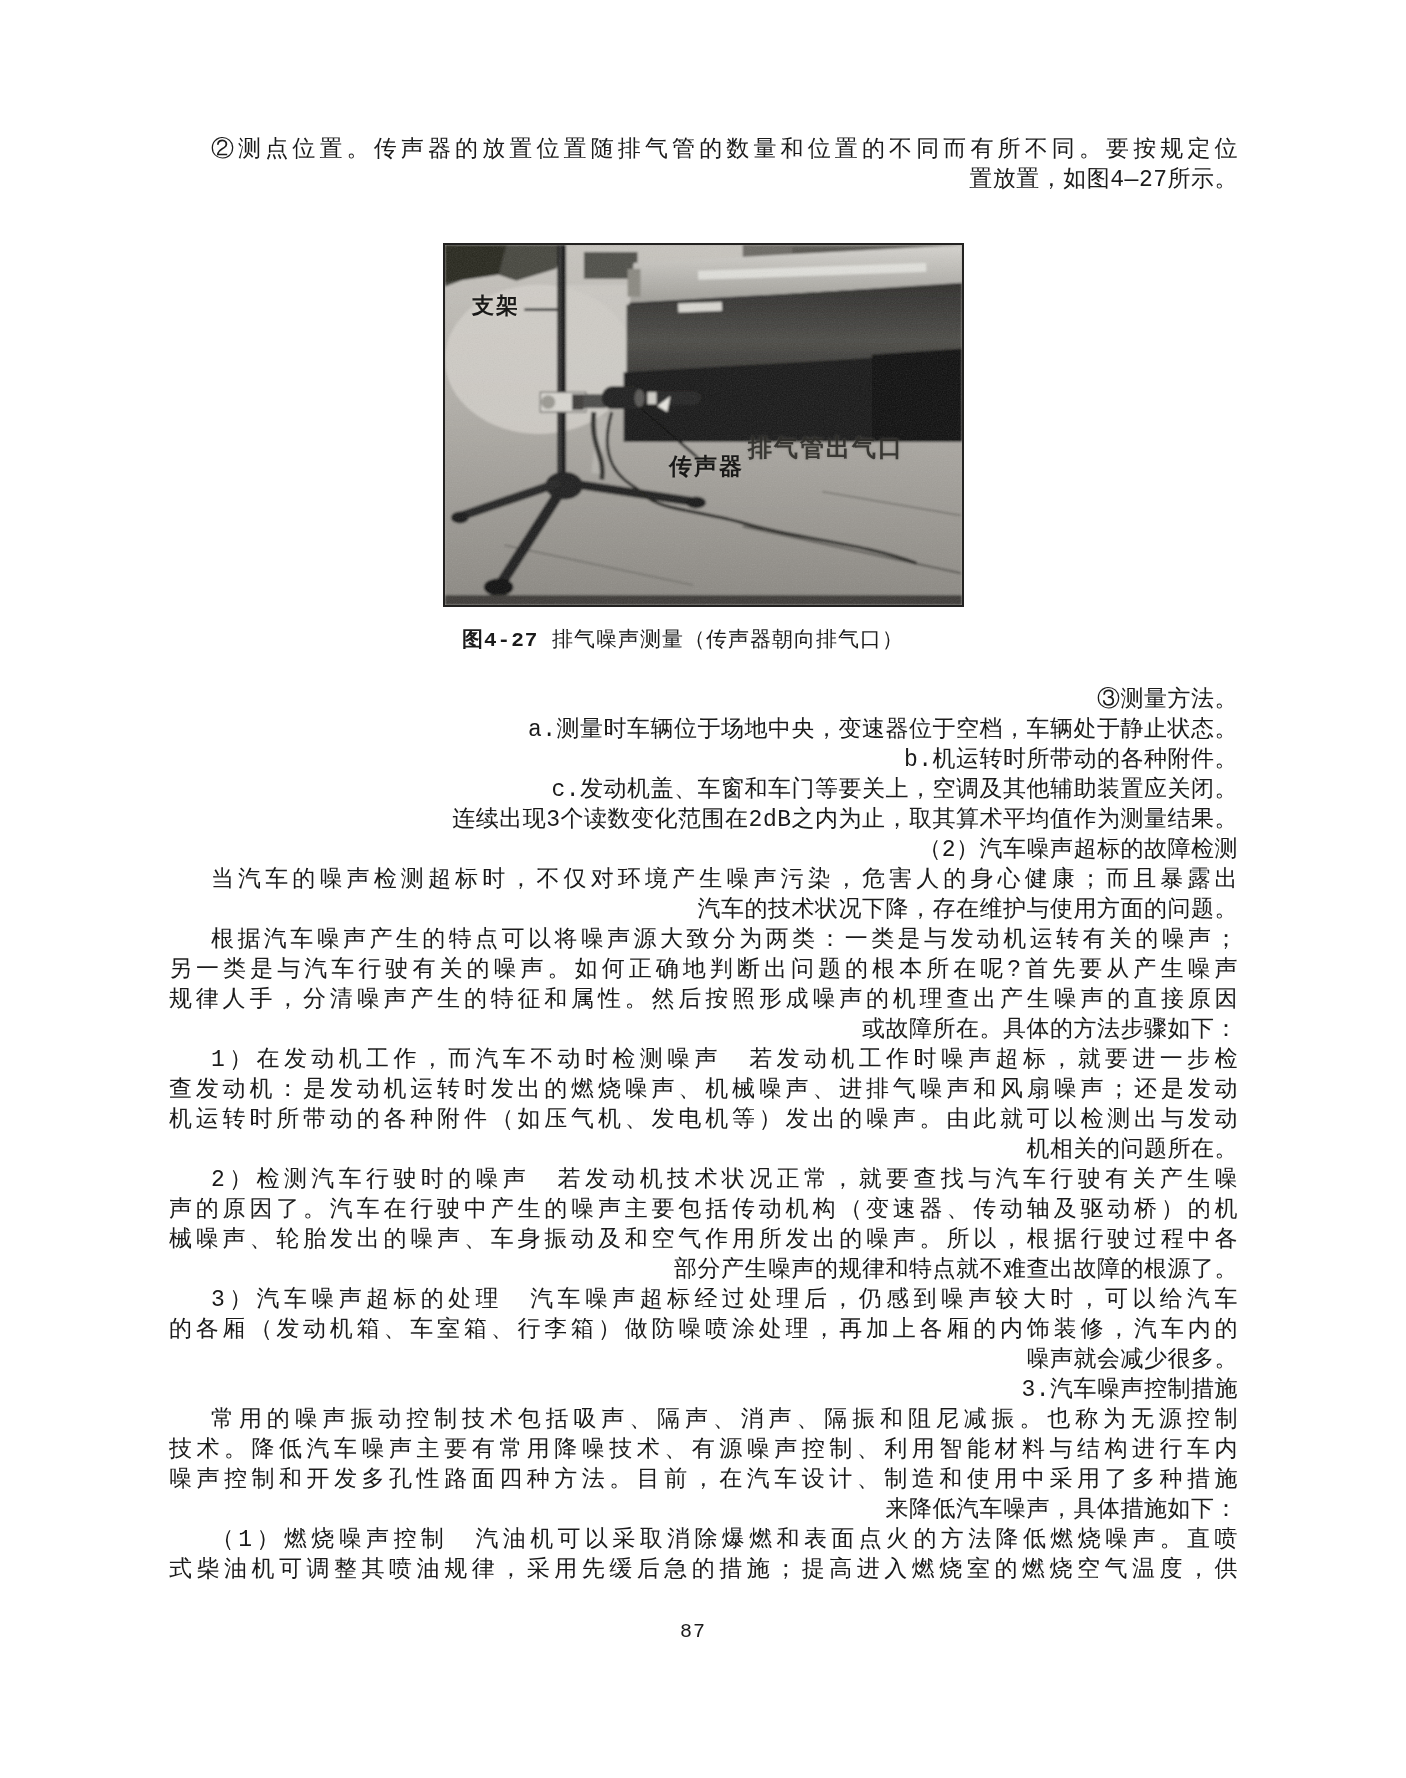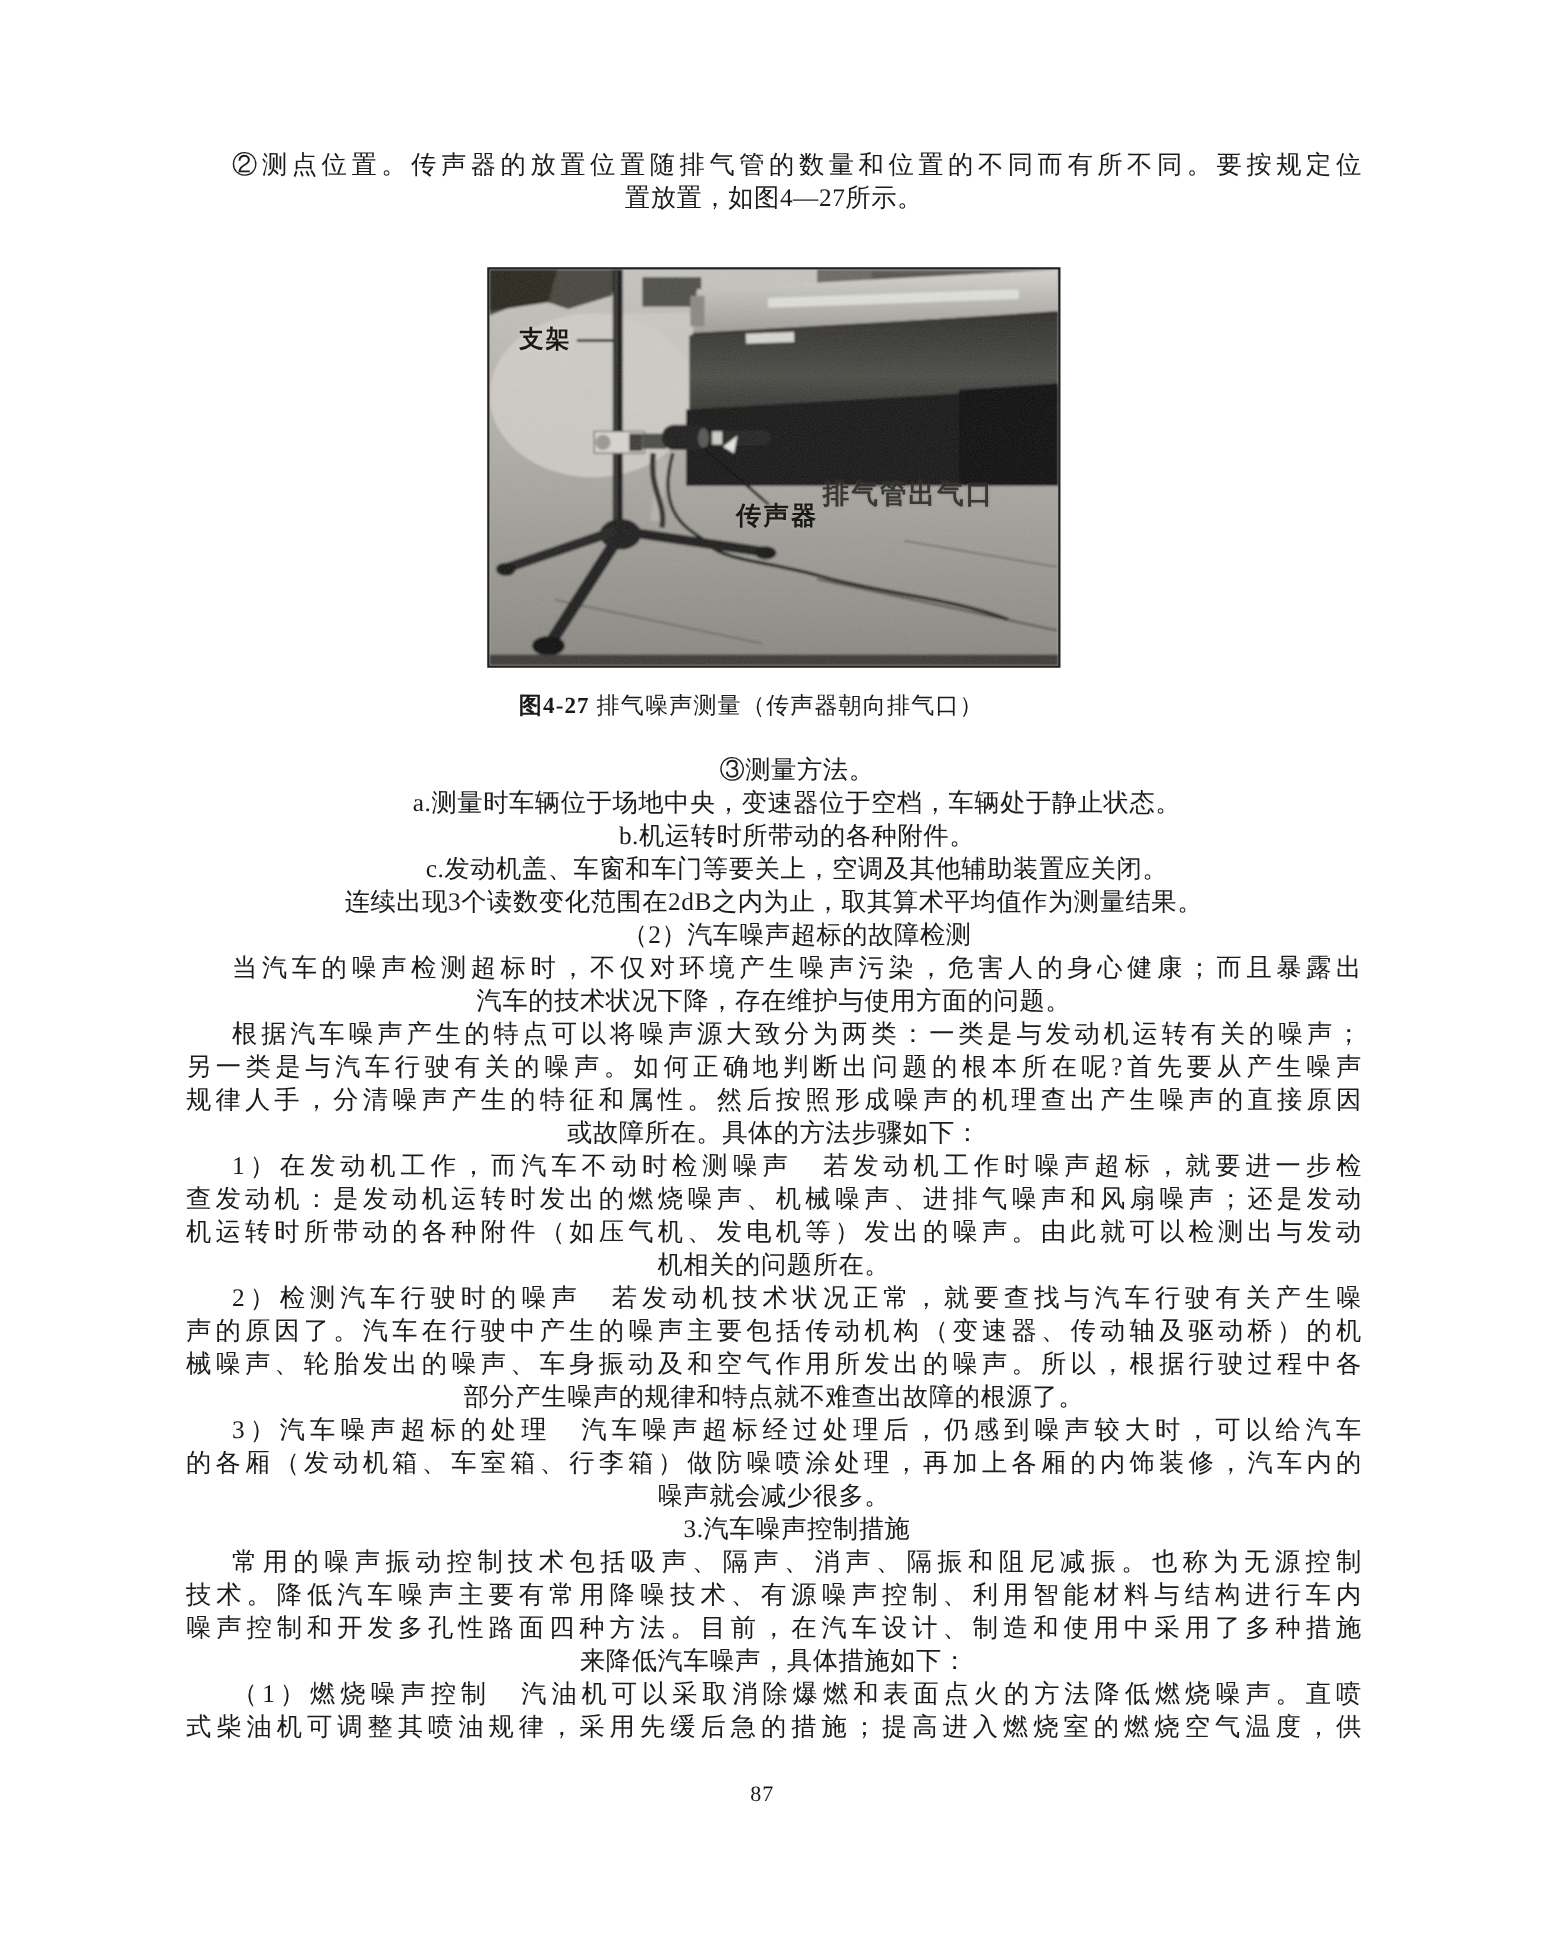--- a/index.html
+++ b/index.html
@@ -1,27 +1,27 @@
 <!DOCTYPE html>
 <html><head>
 <meta charset="utf-8">
 <style>
   html,body{margin:0;padding:0;}
   body{
     width:1406px;height:1778px;background:#ffffff;
     font-family:"Liberation Serif","DejaVu Serif",serif;
     color:#1b1b1b;position:relative;overflow:hidden;
   }
-  .page{position:absolute;inset:0;}
+  .page{position:absolute;inset:0;font-family:Liberation Mono, monospace;}
   .para{position:absolute;left:169px;width:1069px;}
   #para1{top:135px;}
   #bodytext{top:685px;}
   .line{
     height:30px;line-height:30px;font-size:23px;
-    text-align:center;white-space:normal;
+    text-align:right;white-space:normal;
     letter-spacing:0.5px;
   }
   .line.jst{text-align:justify;text-align-last:justify;text-justify:inter-ideograph;}
   .line.ind{text-indent:42px;}
   .figure{position:absolute;left:0;top:0;width:1406px;margin:0;}
   .photo{
     position:absolute;left:443px;top:243px;width:521px;height:364px;
     border:2px solid #222120;box-sizing:border-box;background:#b5b2ac;
   }
   .photo svg{position:absolute;left:0;top:0;width:100%;height:100%;}

